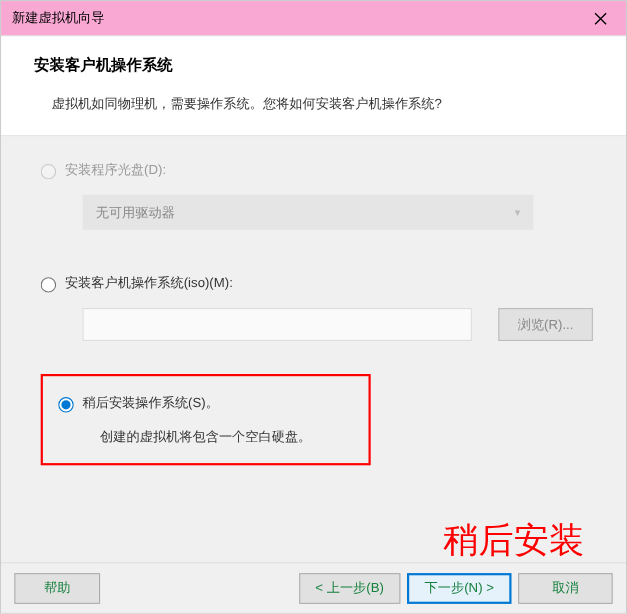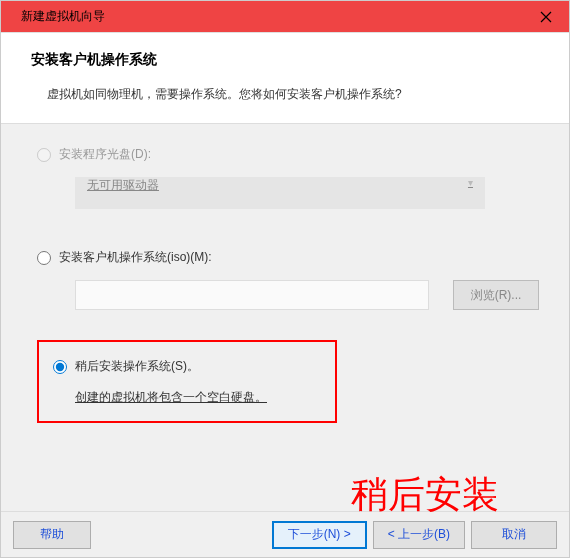--- a/index.html
+++ b/index.html
@@ -1,44 +1,44 @@
 <!DOCTYPE html>
 <html><head>
   <meta charset="utf-8">
   <style>
     * { box-sizing: border-box; margin: 0; padding: 0; font-family: "Microsoft YaHei", "Segoe UI", sans-serif; }
     body { width: 570px; height: 558px; background: #fff; }
     .window { width: 570px; height: 558px; border: 1px solid #ccc; background: #f0f0f0; display: flex; flex-direction: column; }
-    .titlebar { height: 32px; background: #ef4444; display: flex; align-items: center; padding-left: 20px; border-bottom: 1px solid #e0e0e0; }
+    .titlebar { height: 32px; background: #f9a8d4; display: flex; align-items: center; padding-left: 10px; border-bottom: 1px solid #e0e0e0; }
     .titlebar-title { font-size: 12px; color: #000; flex: 1; }
     .titlebar-close { width: 46px; height: 32px; display: flex; align-items: center; justify-content: center; cursor: pointer; }
     .titlebar-close svg { width: 12px; height: 12px; }
     .header { background: #fff; padding: 18px 30px 20px 30px; border-bottom: 1px solid #ddd; }
     .header-title { font-size: 14px; font-weight: bold; color: #000; margin-bottom: 17px; }
     .header-desc { font-size: 12px; color: #333; margin-left: 16px; }
     .content { flex: 1; background: #f0f0f0; padding: 22px 30px 10px 30px; position: relative; }
     .section-label { font-size: 12px; color: #333; margin-bottom: 20px; }
     .radio-group { margin-left: 6px; }
-    .radio-item { display: flex; align-items: center; margin-bottom: 14px; }
+    .radio-item { display: flex; align-items: flex-end; margin-bottom: 14px; }
     .radio-item input[type="radio"] { width: 14px; height: 14px; margin-right: 8px; }
     .radio-item.disabled label { color: #999; }
     .radio-item label { font-size: 12px; color: #333; }
-    .select-disabled { margin: 0 0 40px 38px; width: 410px; height: 32px; background: #e5e5e5; border: none; padding: 0 12px; display: flex; align-items: flex-start; justify-content: space-between; color: #888; font-size: 12px; text-decoration: underline; }
+    .select-disabled { margin: 0 0 40px 38px; width: 410px; height: 32px; background: #e5e5e5; border: none; padding: 0 12px; display: flex; align-items: center; justify-content: space-between; color: #888; font-size: 12px; }
     .select-arrow { color: #bbb; font-size: 10px; }
     .iso-row { display: flex; margin: 0 0 30px 38px; gap: 24px; }
     .iso-input { flex: 1; height: 30px; background: #fafafa; border: 1px solid #ddd; padding: 0 8px; font-size: 12px; }
     .browse-btn { width: 86px; height: 30px; background: #e1e1e1; border: 1px solid #bbb; color: #888; font-size: 12px; cursor: default; }
     .highlight-box { border: 2px solid #ff0000; padding: 16px 14px 15px 14px; margin-top: 8px; width: 300px; }
     .highlight-box .radio-item { margin-bottom: 14px; }
     .highlight-box .radio-item input[type="radio"] { accent-color: #0078d4; }
-    .highlight-desc { font-size: 12px; color: #333; margin-left: 22px; text-decoration: underline; }
-    .annotation { position: absolute; right: 70px; top: 346px; color: #ff0000; font-size: 37px; font-family: "SimSun", serif; }
+    .highlight-desc { font-size: 12px; color: #333; margin-left: 38px; }
+    .annotation { position: absolute; right: 38px; top: 346px; color: #ff0000; font-size: 32px; font-family: "SimSun", serif; }
     .footer { height: 46px; background: #f0f0f0; border-top: 1px solid #ddd; display: flex; align-items: center; padding: 0 12px; gap: 6px; }
     .footer .spacer { flex: 1; }
-    .btn { height: 28px; padding: 0 14px; background: #e1e1e1; border: 1px solid #adadad; font-size: 12px; color: #1d4ed8; cursor: pointer; min-width: 86px; }
+    .btn { height: 28px; padding: 0 14px; background: #e1e1e1; border: 1px solid #adadad; font-size: 12px; color: #15803d; cursor: pointer; min-width: 86px; }
     .btn-primary { border: 2px solid #0078d4; background: #e5f1fb; }
     .btn-help { min-width: 78px; }
   </style>
 </head>
 <body>
 
 <div class="window">
   <div class="titlebar">
     <span class="titlebar-title">新建虚拟机向导</span>
     <div class="titlebar-close">
@@ -82,17 +82,17 @@
         <div class="highlight-desc">创建的虚拟机将包含一个空白硬盘。</div>
       </div>
     </div>
 
     <div class="annotation">稍后安装</div>
   </div>
 
   <div class="footer">
     <button class="btn btn-help">帮助</button>
     <div class="spacer"></div>
+    <button class="btn">&lt; 上一步(B)</button>
     <button class="btn btn-primary">下一步(N) &gt;</button>
-    <button class="btn">&lt; 上一步(B)</button>
     <button class="btn">取消</button>
   </div>
 </div>
 
 </body></html>

